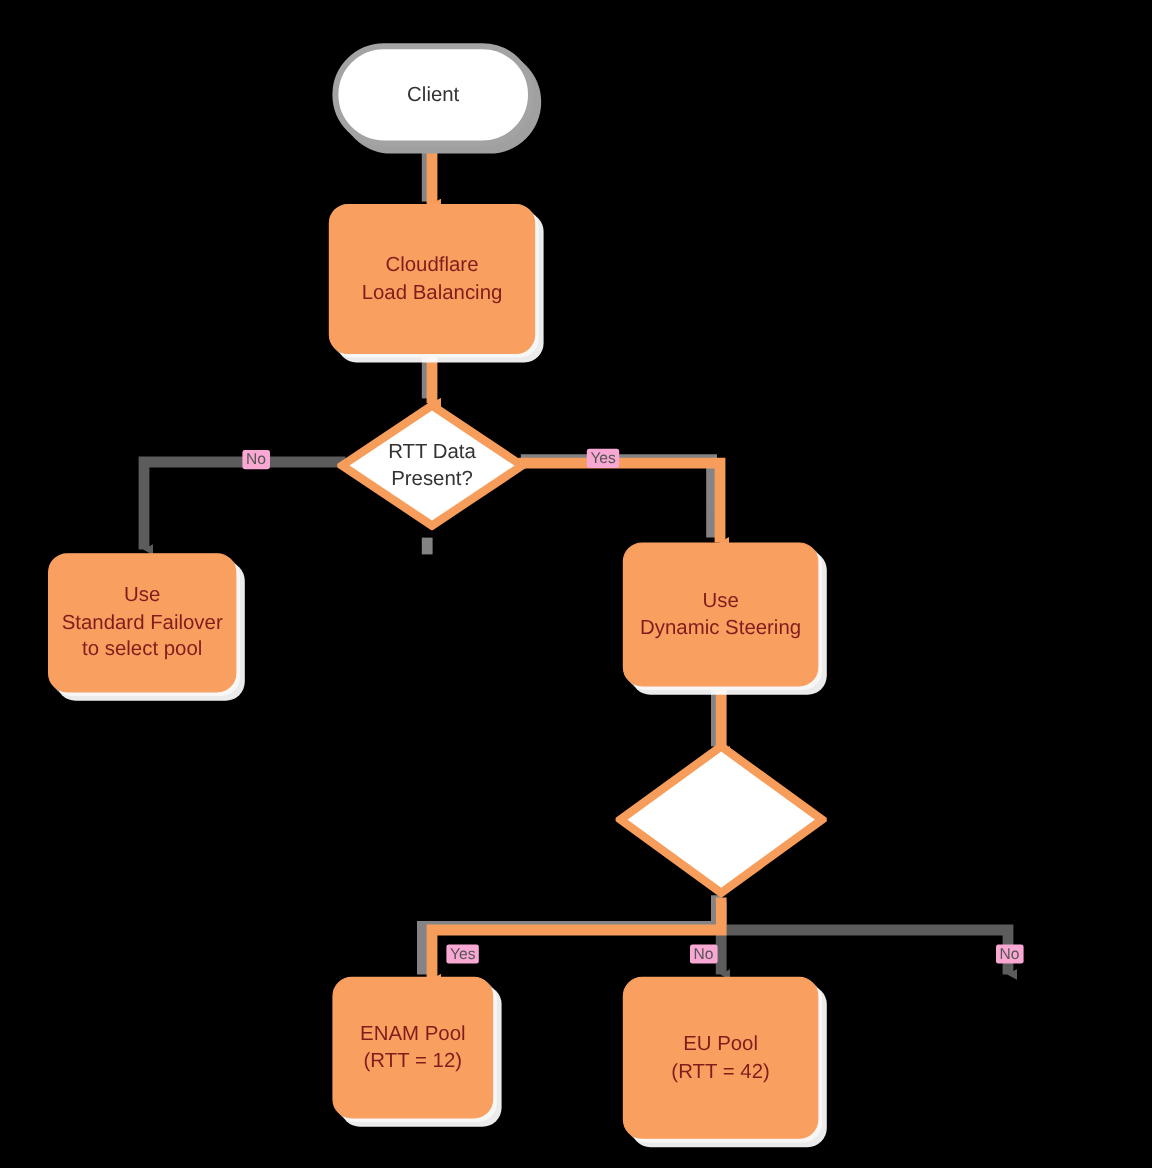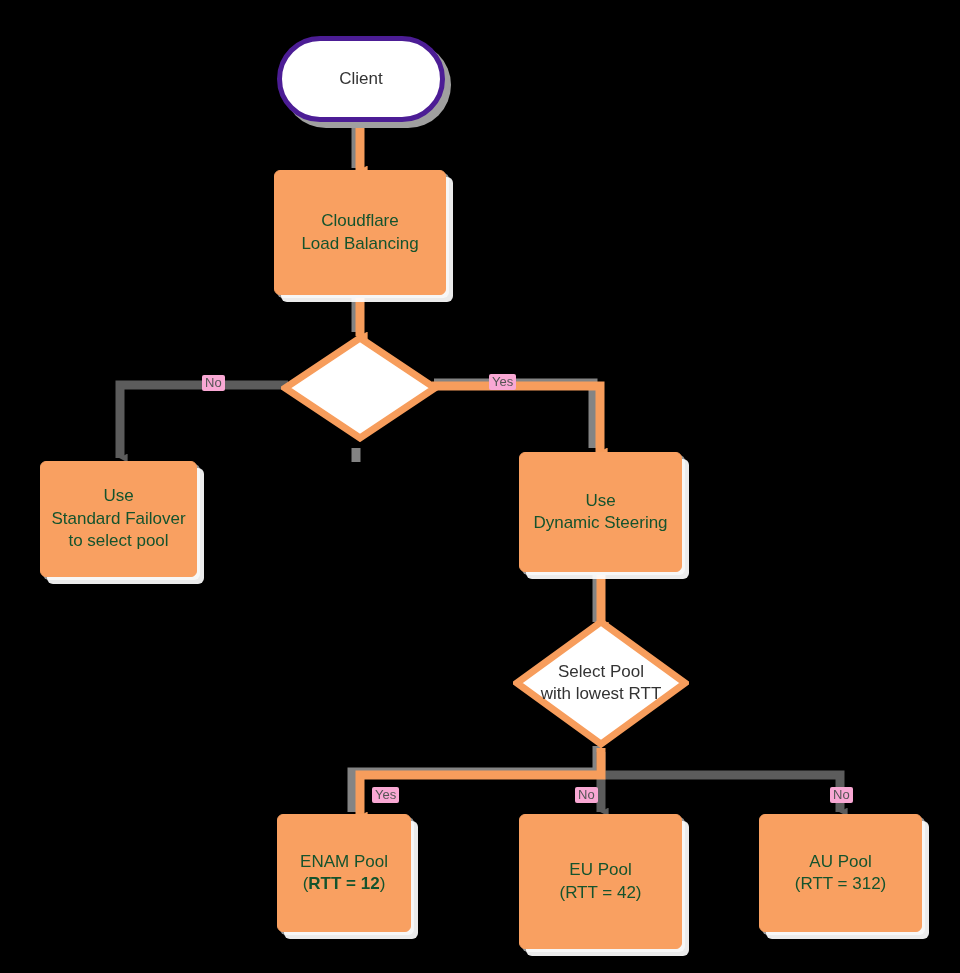--- a/index.html
+++ b/index.html
@@ -34,48 +34,48 @@
   .node .label {
     position: relative;
     z-index: 3;
     white-space: pre-line;
     padding: 0 6px;
   }
   
   .proc {
     background: #f9a061;
     border: 1px solid #f9a061;
-    border-radius: 6px;
-    color: #14532d;
+    border-radius: 16px;
+    color: #7f1d1d;
     font-size: 17px;
     box-shadow: 7px 7px 0 0 rgba(255,255,255,0.92), 3px 3px 0 0 #9b9b9b;
   }
   
   .term {
     background: #ffffff;
-    border: 5px solid #4c1d95;
+    border: 5px solid #a3a3a3;
     border-radius: 48px;
     color: #333333;
     font-size: 17px;
     box-shadow: 6px 6px 0 0 #a0a0a0;
   }
   
   .diamond {
     background: transparent;
     color: #333333;
     font-size: 17px;
   }
   .diamond .dshape {
     position: absolute;
     left: 0; top: 0; right: 0; bottom: 0;
     z-index: 1;
   }
   .diamond .label { color: #333333; }
 
-  .bold-seg { font-weight: bold; }
+  .bold-seg { font-weight: normal; }
 
   
   .edge-label {
     position: absolute;
     font-size: 13px;
     color: #555555;
     background: #f9a8d4;
     padding: 1px 3px;
     border-radius: 2px;
     white-space: nowrap;
@@ -130,54 +130,50 @@
 
   <div class="node proc" style="left:274px; top:170px; width:172px; height:125px;">
     <span class="label">Cloudflare
 Load Balancing</span>
   </div>
 
   <div class="node diamond" style="left:281px; top:334px; width:158px; height:108px;">
     <svg class="dshape" viewBox="0 0 158 108" preserveAspectRatio="none">
       <polygon points="79,4 154,54 79,104 4,54" fill="#ffffff" stroke="#f79d5c" stroke-width="7"></polygon>
     </svg>
+    <span class="label">RTT Data
+Present?</span>
   </div>
 
   <div class="node proc" style="left:40px; top:461px; width:157px; height:116px;">
     <span class="label">Use
 Standard Failover
 to select pool</span>
   </div>
 
   <div class="node proc" style="left:519px; top:452px; width:163px; height:120px;">
     <span class="label">Use
 Dynamic Steering</span>
   </div>
 
   <div class="node diamond" style="left:513px; top:618px; width:176px; height:130px;">
     <svg class="dshape" viewBox="0 0 176 130" preserveAspectRatio="none">
       <polygon points="88,4 172,65 88,126 4,65" fill="#ffffff" stroke="#f79d5c" stroke-width="7"></polygon>
     </svg>
-    <span class="label">Select Pool
-with lowest RTT</span>
   </div>
 
   <div class="node proc" style="left:277px; top:814px; width:134px; height:118px;">
     <span class="label"><span>ENAM Pool</span><br><span>(</span><span class="bold-seg">RTT = 12</span><span>)</span></span>
   </div>
 
   <div class="node proc" style="left:519px; top:814px; width:163px; height:135px;">
     <span class="label">EU Pool
 (RTT = 42)</span>
   </div>
 
-  <div class="node proc" style="left:759px; top:814px; width:163px; height:118px;">
-    <span class="label">AU Pool
-(RTT = 312)</span>
-  </div>
 
   <div class="edge-label" style="left:202px; top:375px;">No</div>
   <div class="edge-label" style="left:489px; top:374px;">Yes</div>
   <div class="edge-label" style="left:372px; top:787px;">Yes</div>
   <div class="edge-label" style="left:575px; top:787px;">No</div>
   <div class="edge-label" style="left:830px; top:787px;">No</div>
 
 </div>
 
 </body></html>

